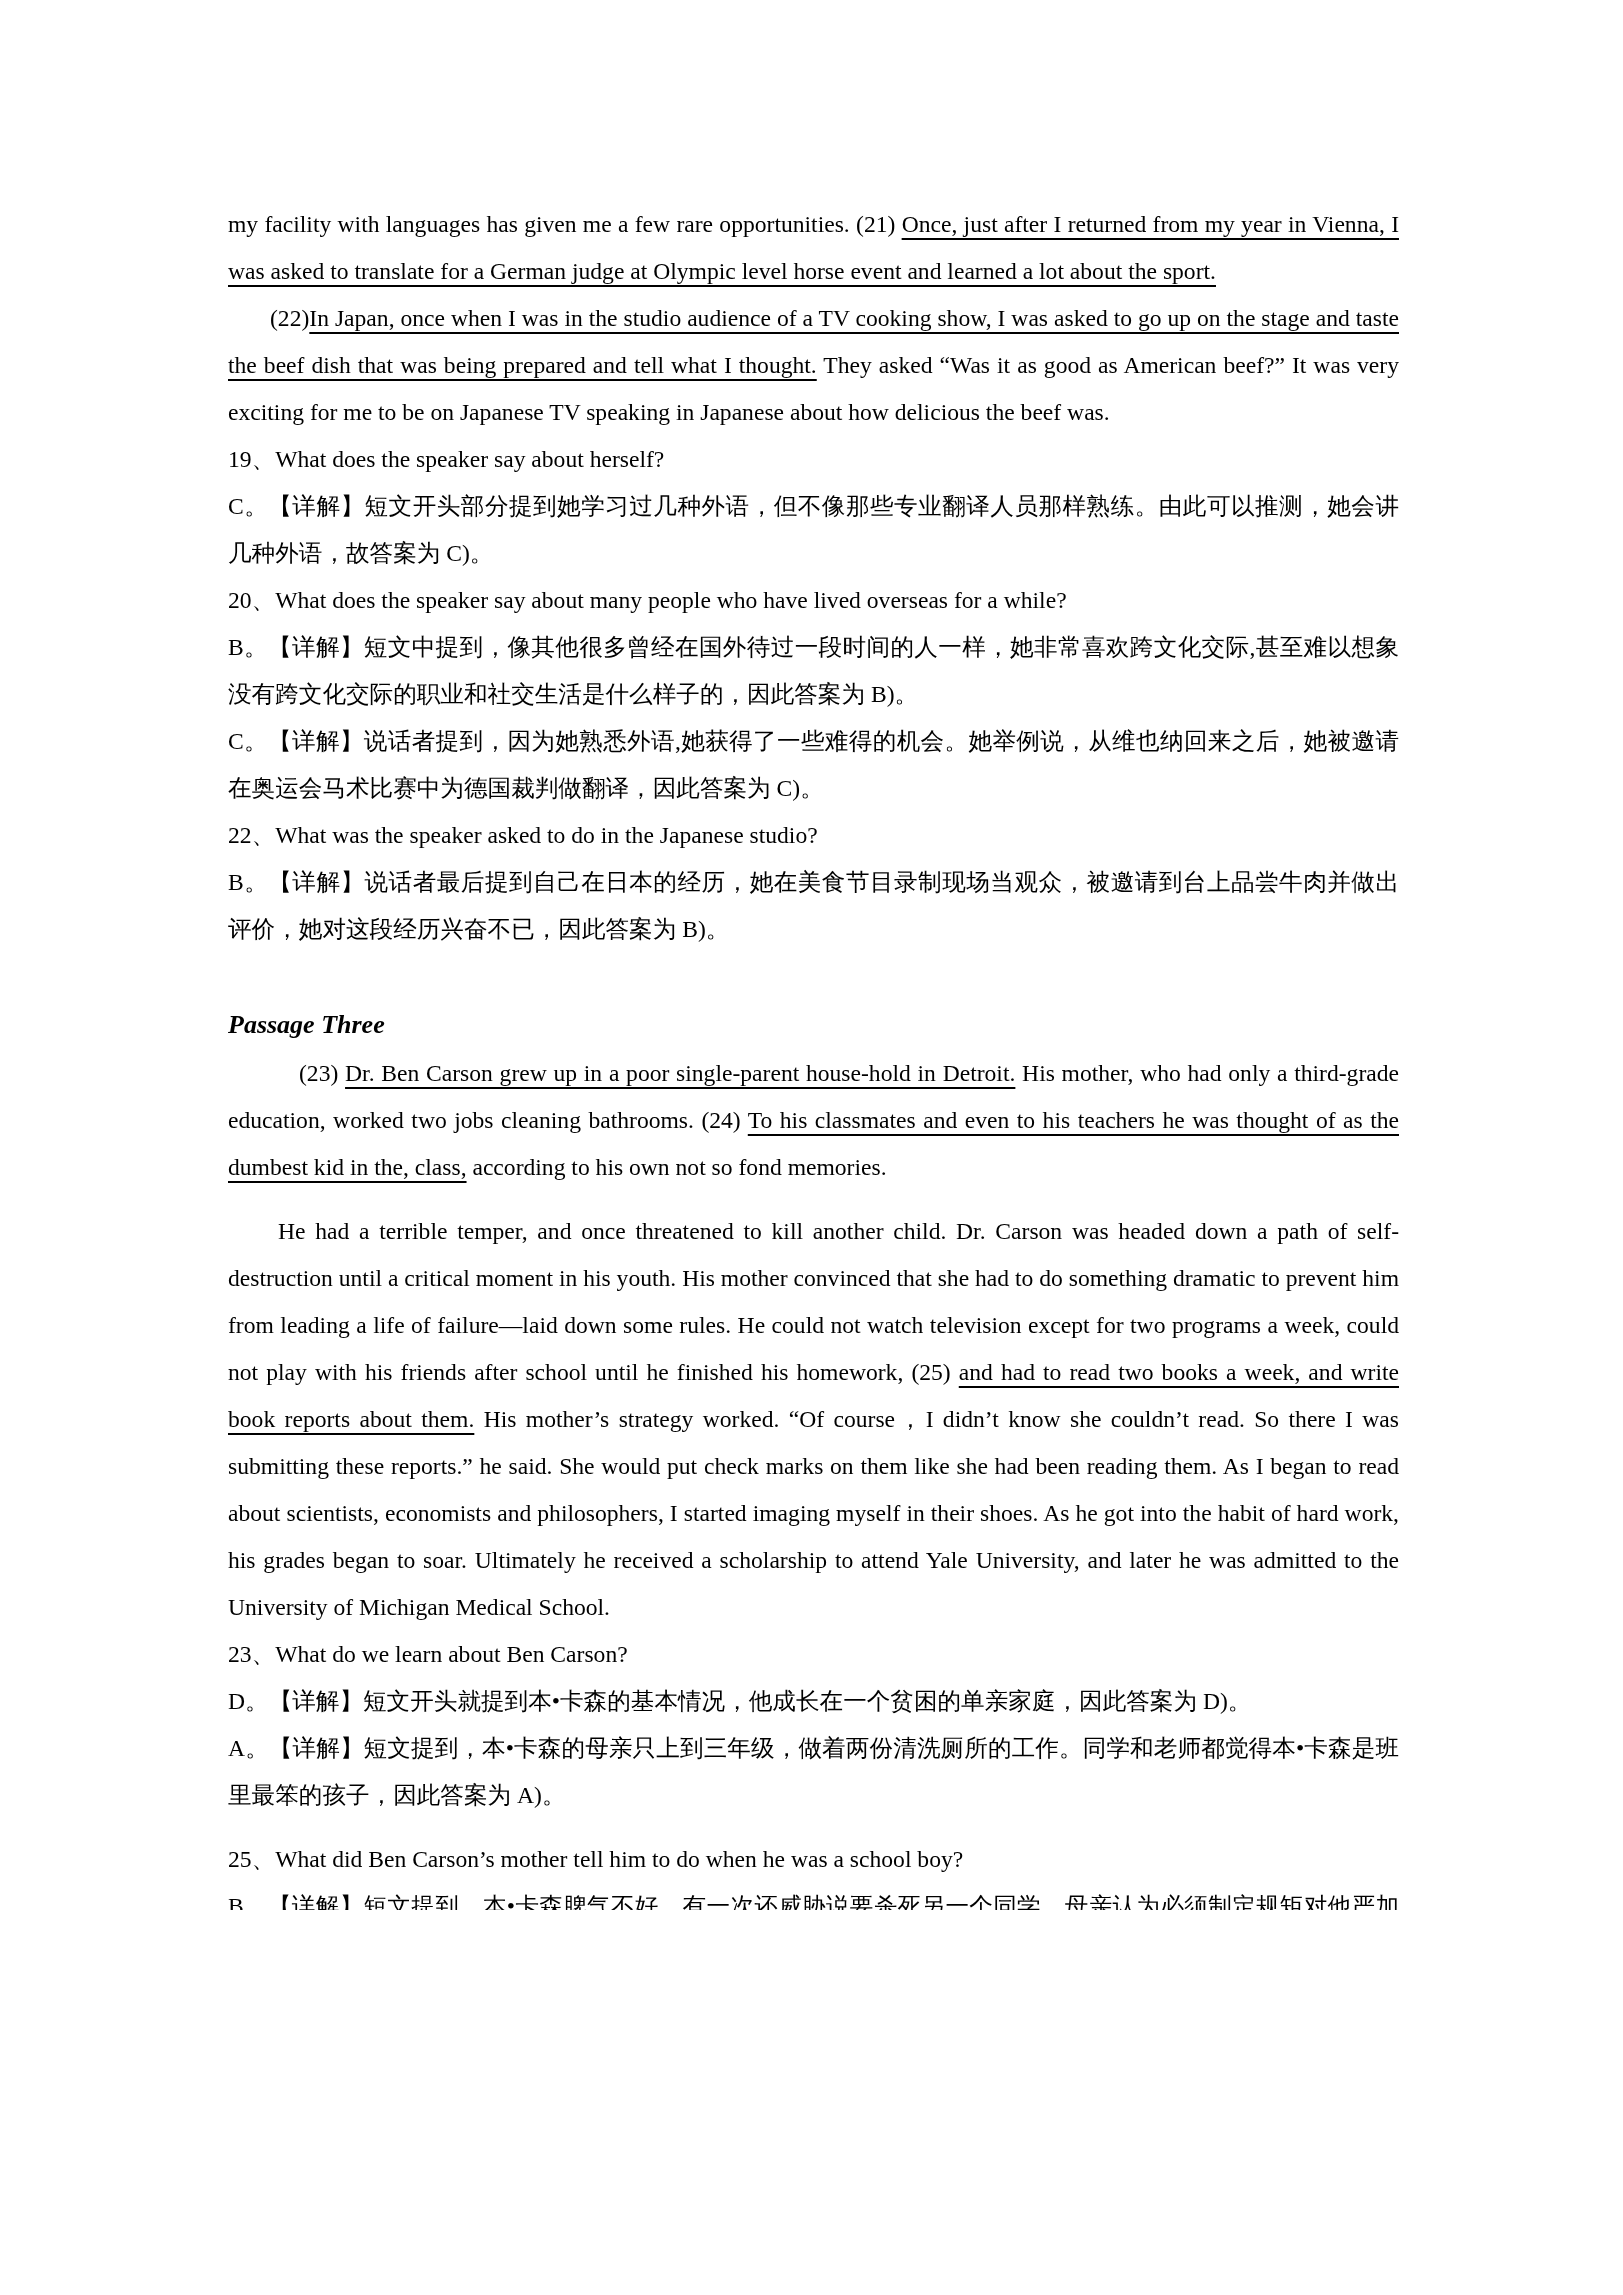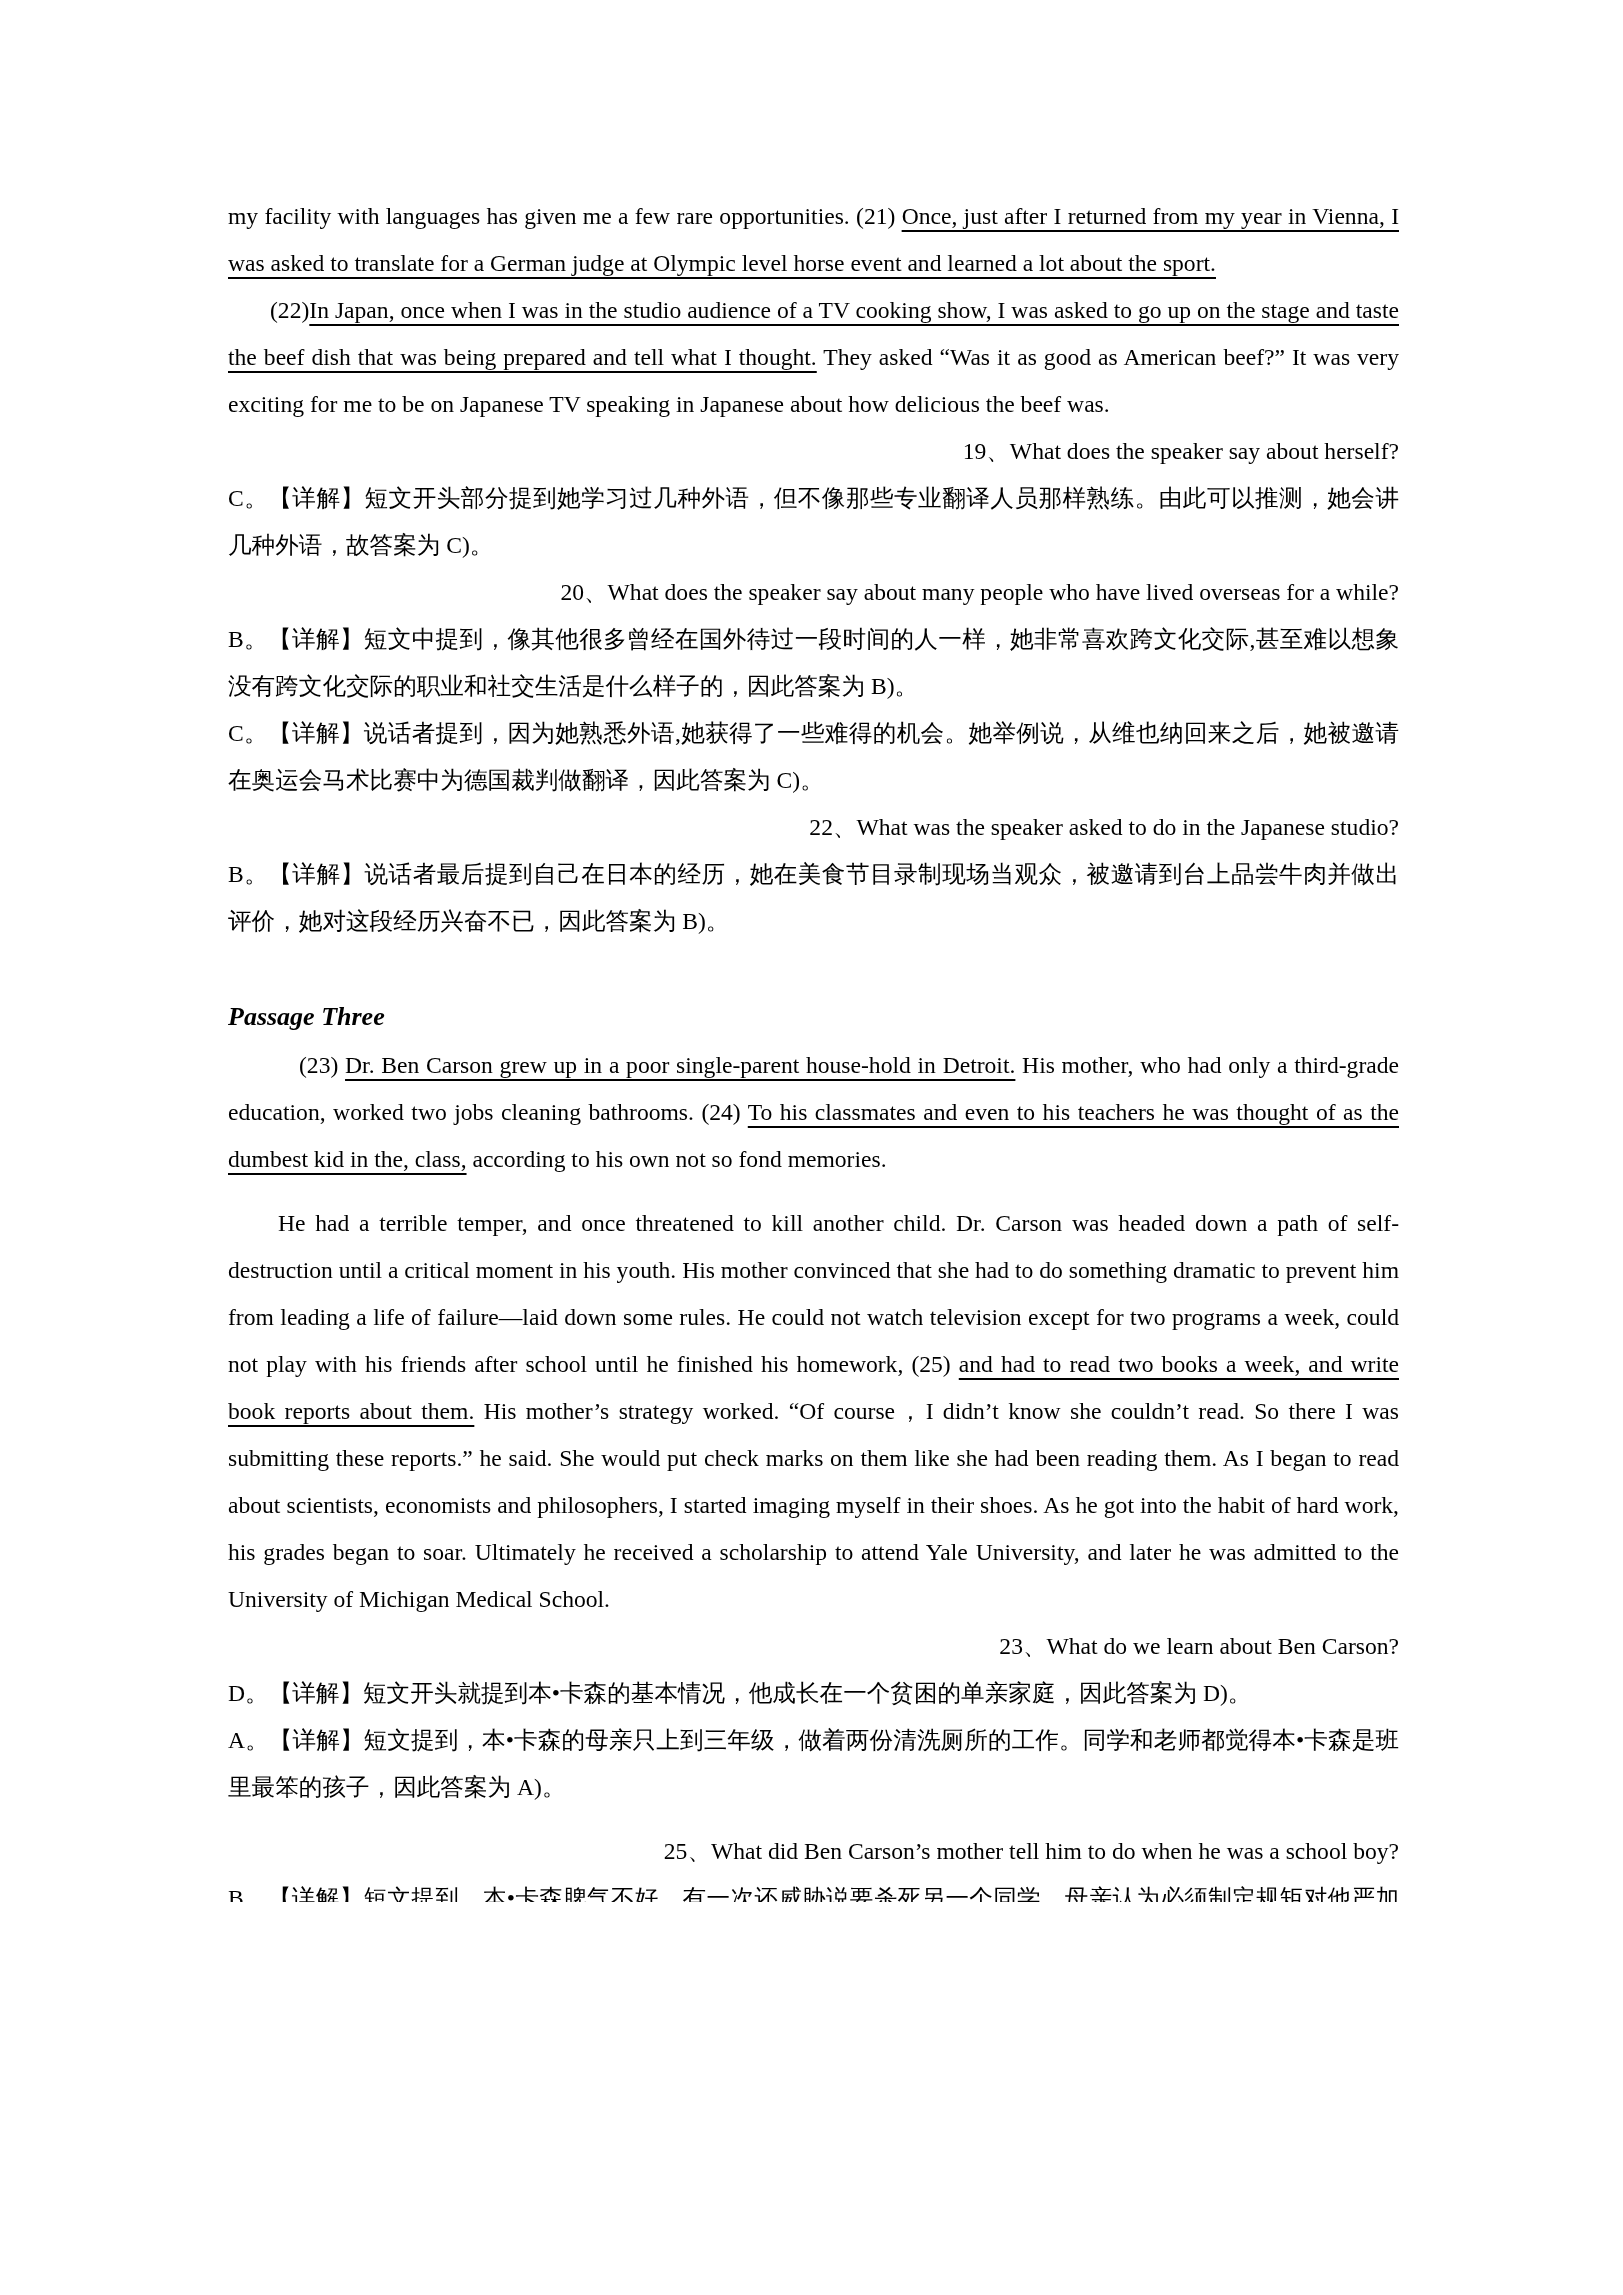--- a/index.html
+++ b/index.html
@@ -7,25 +7,26 @@
     position:relative;
     width:1623px;
     height:1902px;
     box-sizing:border-box;
     background:#ffffff;
     color:#000000;
     padding:193px 224px 0 228px;
     font-family:"Liberation Serif","DejaVu Serif",serif;
     font-size:23.6px;
     line-height:47px;
+    margin-top:8px;
   }
   .page p{margin:0;}
   p.paragraph{text-align:justify;}
   p.answer{text-align:justify;}
-  p.question{text-align:right;}
+  p.question{text-align:left;}
   .spacer{height:47px;}
   h2{margin:0;font-weight:bold;}
   h2.passage-heading{font-size:26px;line-height:50px;font-style:italic;}
   h2.section-heading{font-size:31px;line-height:56px;}
   u{
     text-decoration:underline;
     text-decoration-thickness:2px;
     text-underline-offset:5.9px;
     text-decoration-skip-ink:none;
   }

